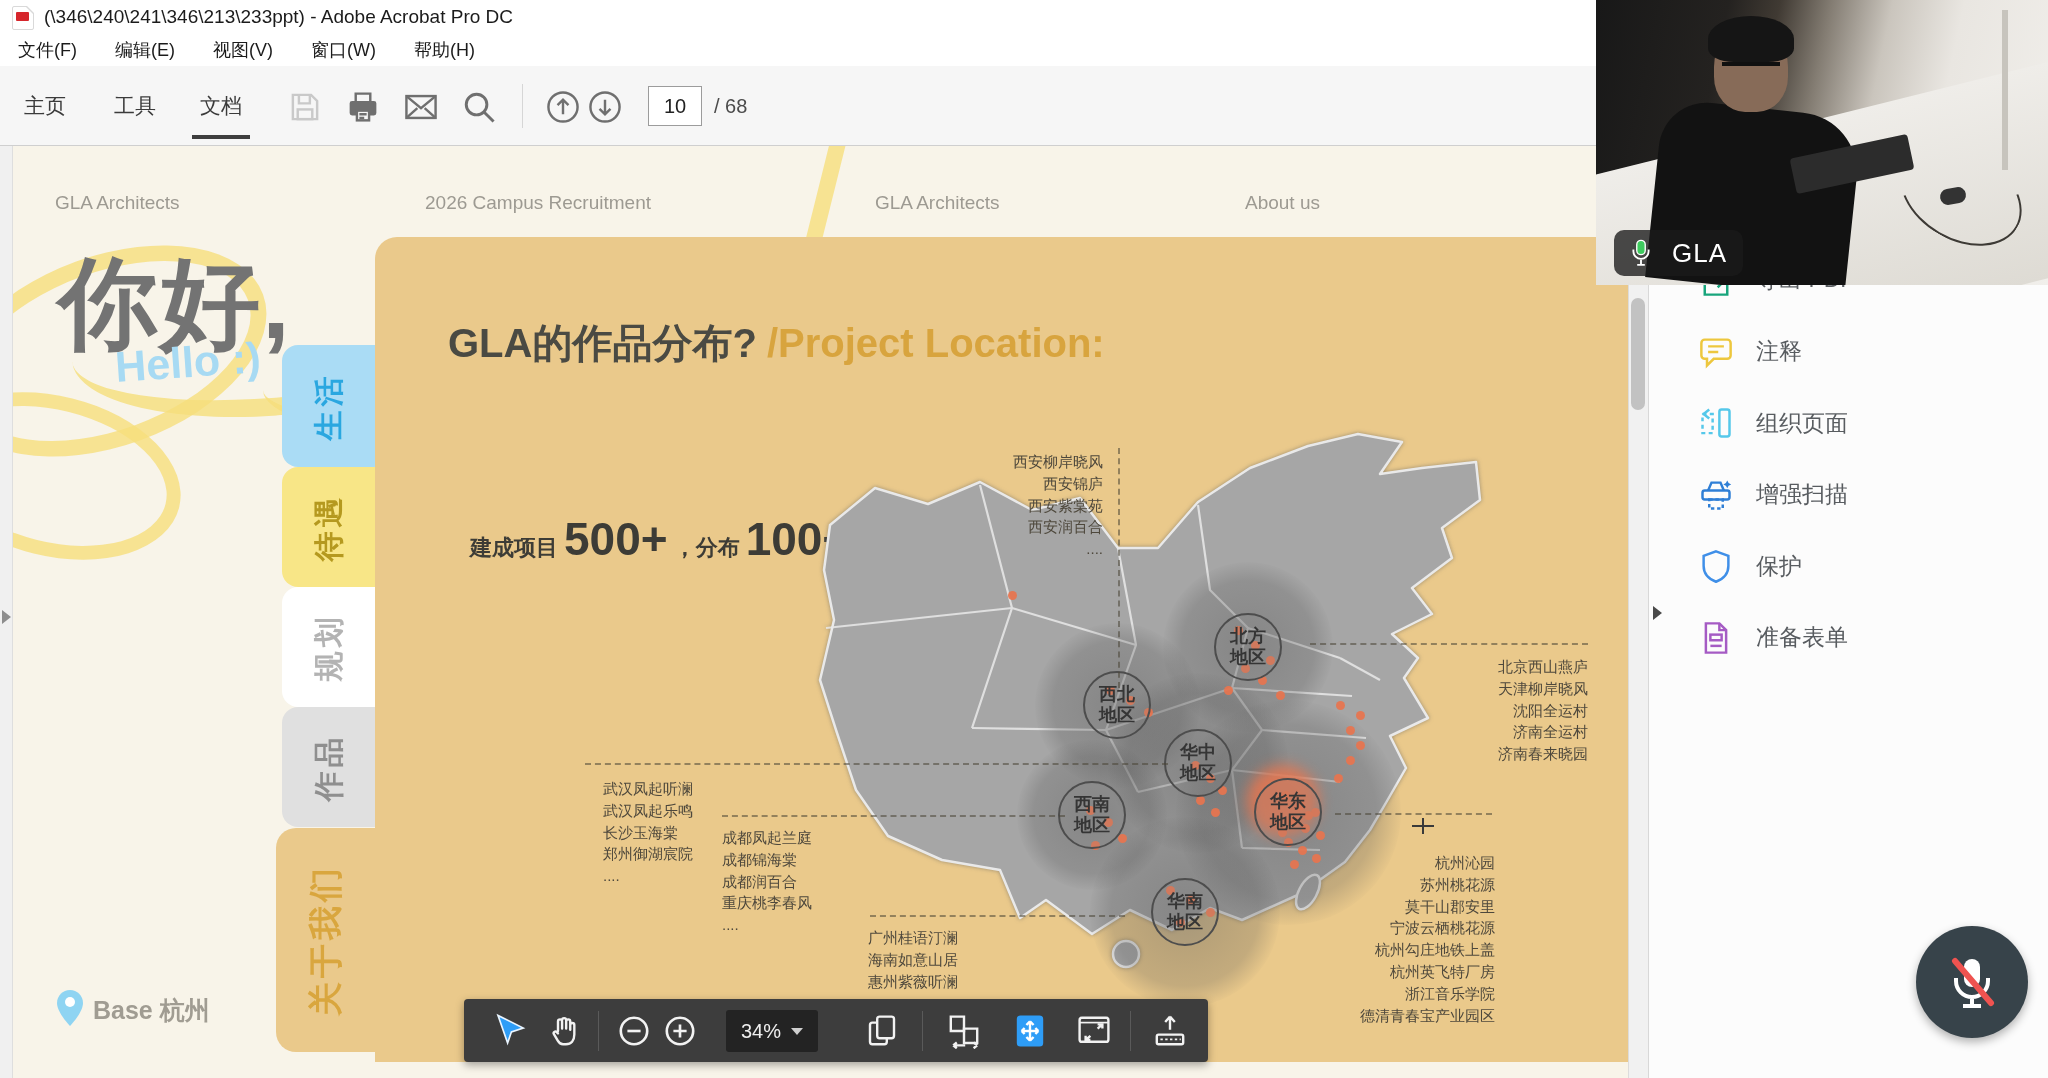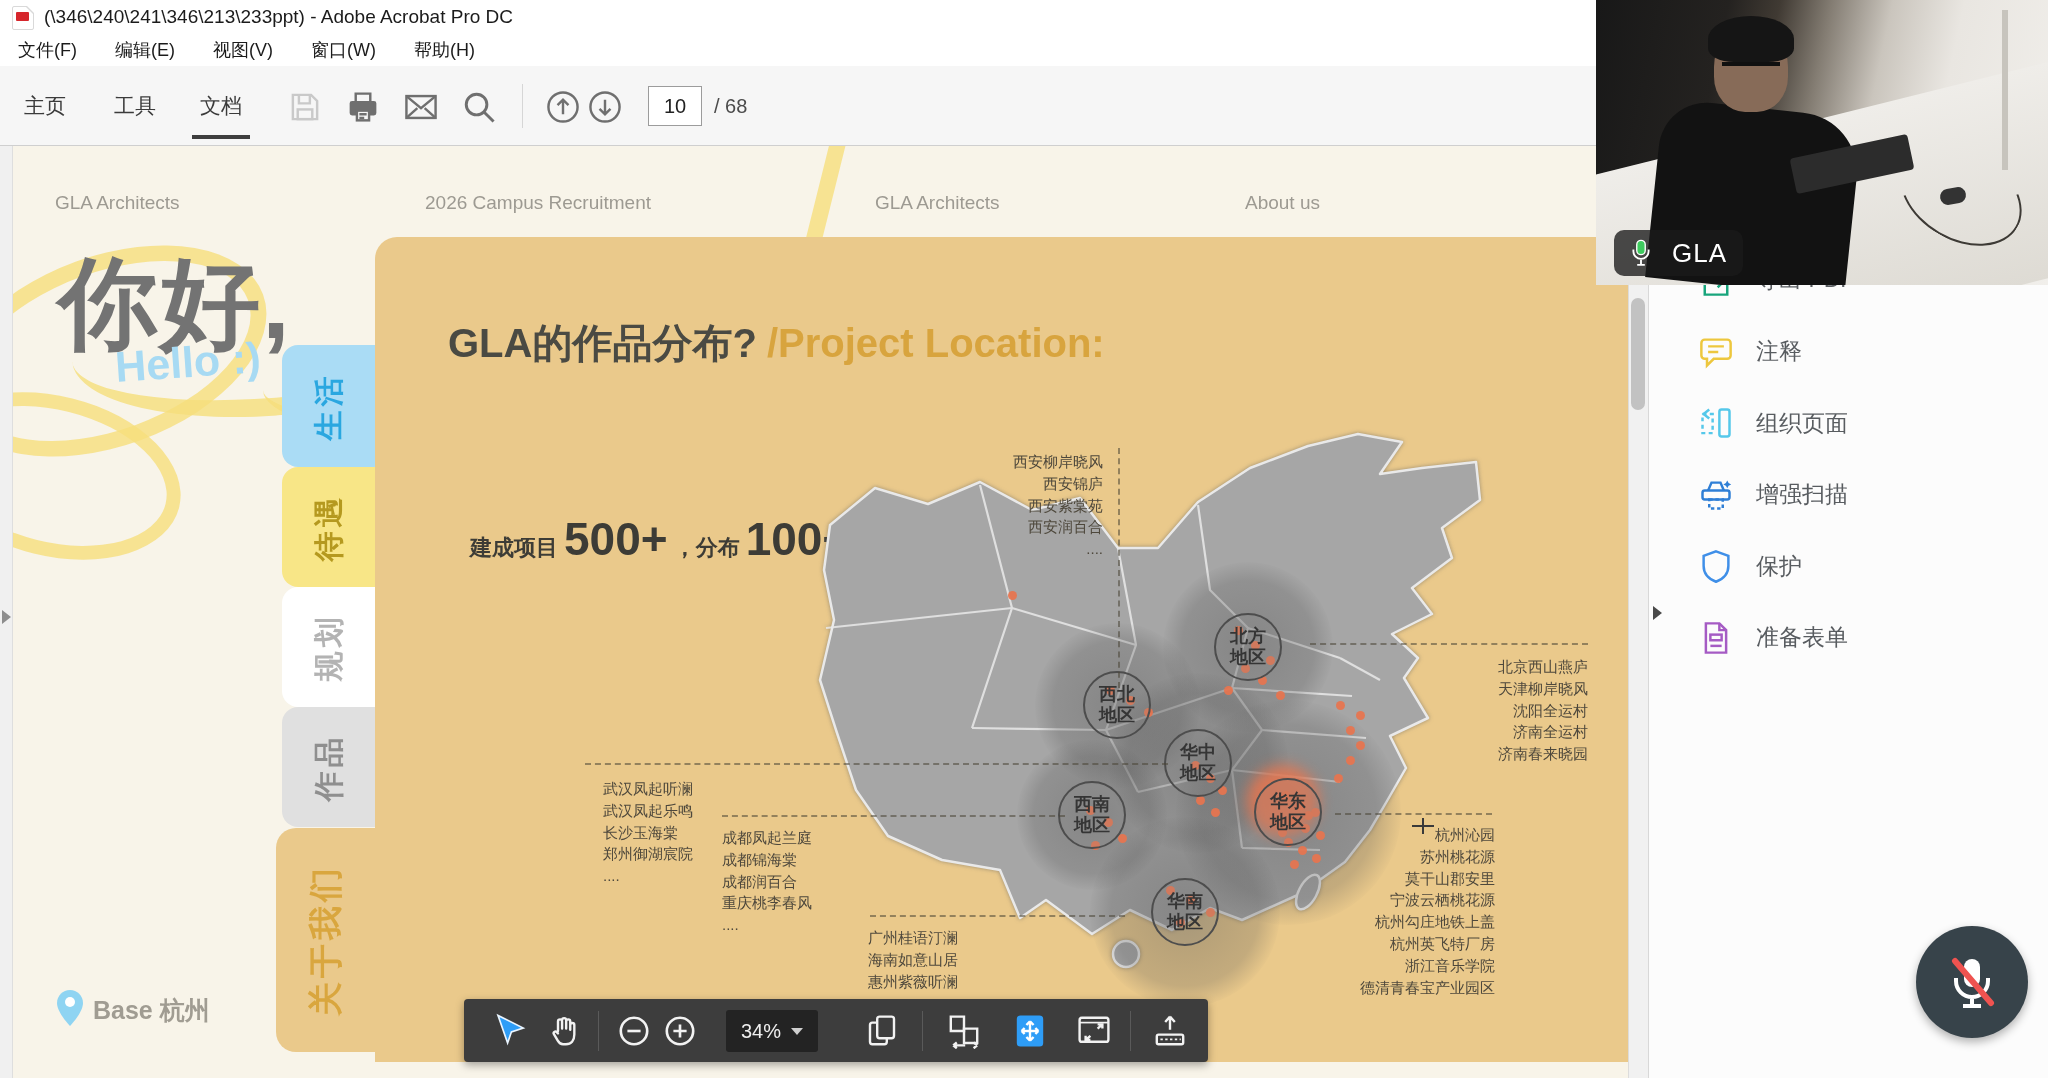--- a/index.html
+++ b/index.html
@@ -347,21 +347,21 @@
         <li>海南如意山居</li>
         <li>惠州紫薇听澜</li>
     </ul>
     <ul class="plist right" style="left:1375px;top:510px">
       <li>北京西山燕庐</li>
         <li>天津柳岸晓风</li>
         <li>沈阳全运村</li>
         <li>济南全运村</li>
         <li>济南春来晓园</li>
     </ul>
-    <ul class="plist right" style="left:1282px;top:678px">
+    <ul class="plist right" style="left:1282px;top:706px">
       <li>杭州沁园</li>
         <li>苏州桃花源</li>
         <li>莫干山郡安里</li>
         <li>宁波云栖桃花源</li>
         <li>杭州勾庄地铁上盖</li>
         <li>杭州英飞特厂房</li>
         <li>浙江音乐学院</li>
         <li>德清青春宝产业园区</li>
     </ul>
 

